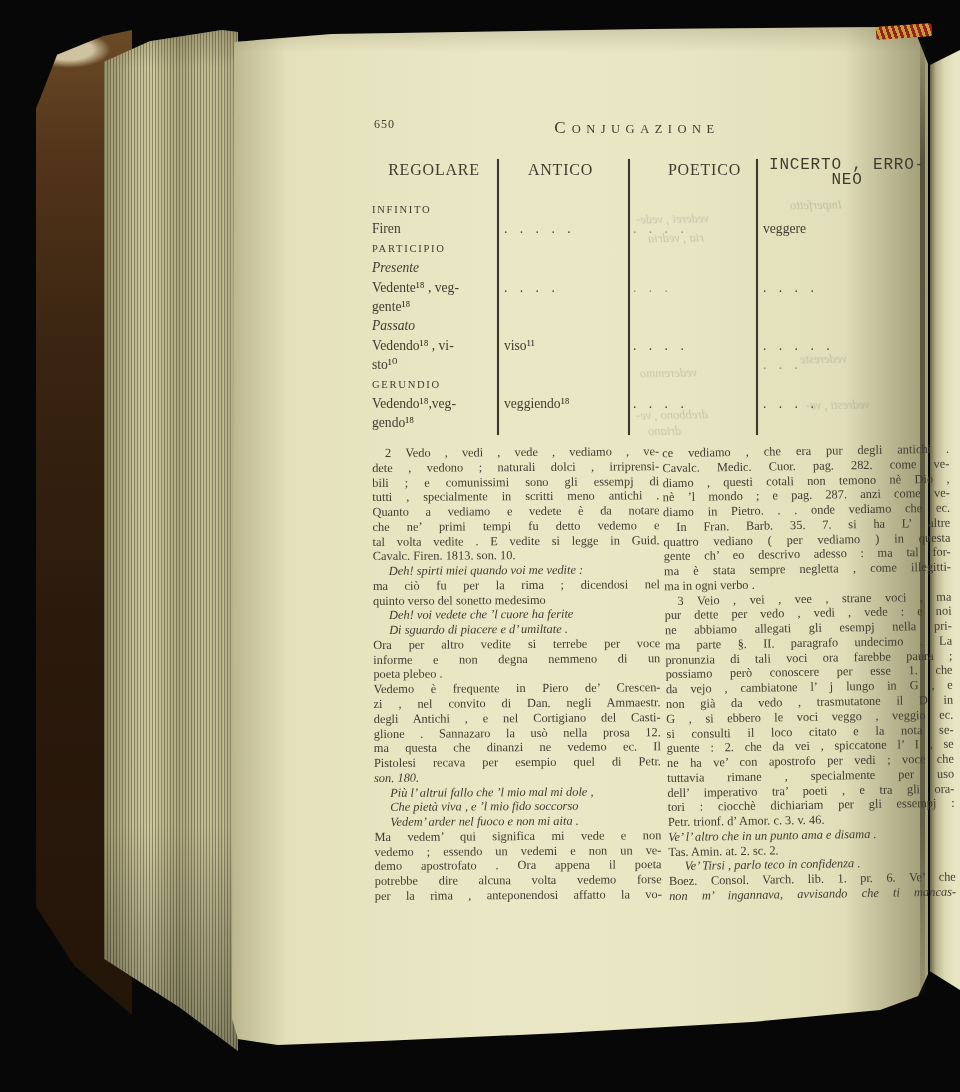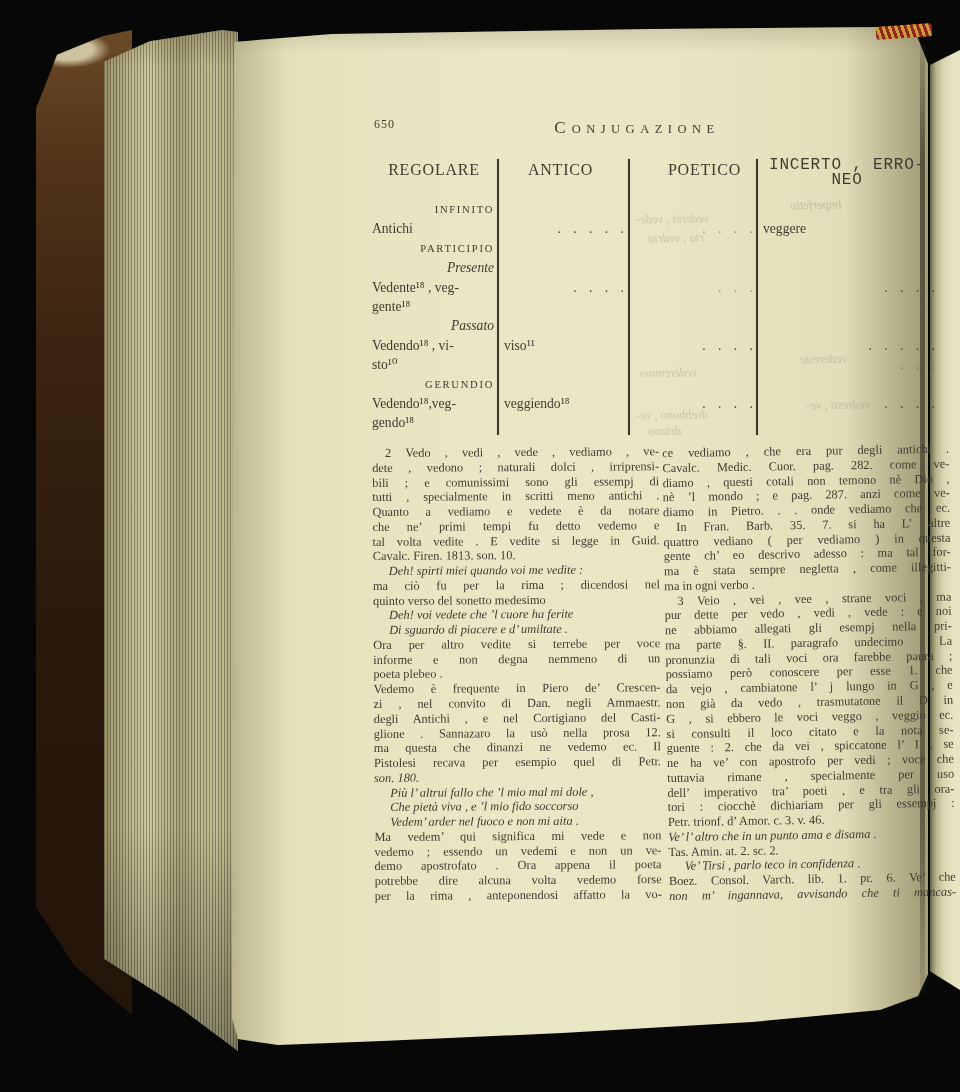--- a/index.html
+++ b/index.html
@@ -47,21 +47,21 @@
     font-size:12.5px;letter-spacing:5.5px;text-transform:uppercase;}
   .runtitle::first-letter{font-size:17px;letter-spacing:6px;}
 
   .th{position:absolute;top:161px;font-size:16px;letter-spacing:.8px;text-align:center;white-space:nowrap;}
   .th2{line-height:15px;white-space:normal;font-family:Liberation Mono, monospace;}
   .rule{position:absolute;top:159px;height:276px;width:1.6px;background:#3d3a2d;box-shadow:0 0 1px rgba(61,58,45,.6);}
 
   .tcol{position:absolute;top:200px;font-size:13.6px;}
   .tcol .ln{height:19.4px;line-height:19.4px;white-space:nowrap;}
   .sc{font-size:10.6px;letter-spacing:1.7px;}
-  .ce{text-align:right;}
+  .ce{text-align:left;}
   .it{font-style:italic;}
   .dots{word-spacing:9px;color:#47443a;}
   .dim{opacity:.5;}
 
   .bcol{position:absolute;top:446px;width:287px;font-size:12.4px;}
   .bcol .ln{height:14.78px;line-height:14.78px;white-space:nowrap;
     text-align:justify;text-align-last:justify;}
   .bcol .ln.nj{text-align-last:left;}
   .ind{text-indent:13px;}
   .ind2{text-indent:16px;}
@@ -108,21 +108,21 @@
       <div>INCERTO , ERRO-</div>
       <div>NEO</div>
     </div>
 
     <div class="rule" style="left:497px;"></div>
     <div class="rule" style="left:628px;"></div>
     <div class="rule" style="left:756px;"></div>
 
     <div class="tcol" style="left:372px;width:122px;">
         <div class="ln sc ce">INFINITO</div>
-        <div class="ln">Antichi</div>
+        <div class="ln">Firen</div>
         <div class="ln sc ce">PARTICIPIO</div>
         <div class="ln it ce">Presente</div>
         <div class="ln">Vedente¹⁸ , veg-</div>
         <div class="ln">gente¹⁸</div>
         <div class="ln it ce">Passato</div>
         <div class="ln">Vedendo¹⁸ , vi-</div>
         <div class="ln">sto¹⁰</div>
         <div class="ln sc ce">GERUNDIO</div>
         <div class="ln">Vedendo¹⁸,veg-</div>
         <div class="ln">gendo¹⁸</div>

